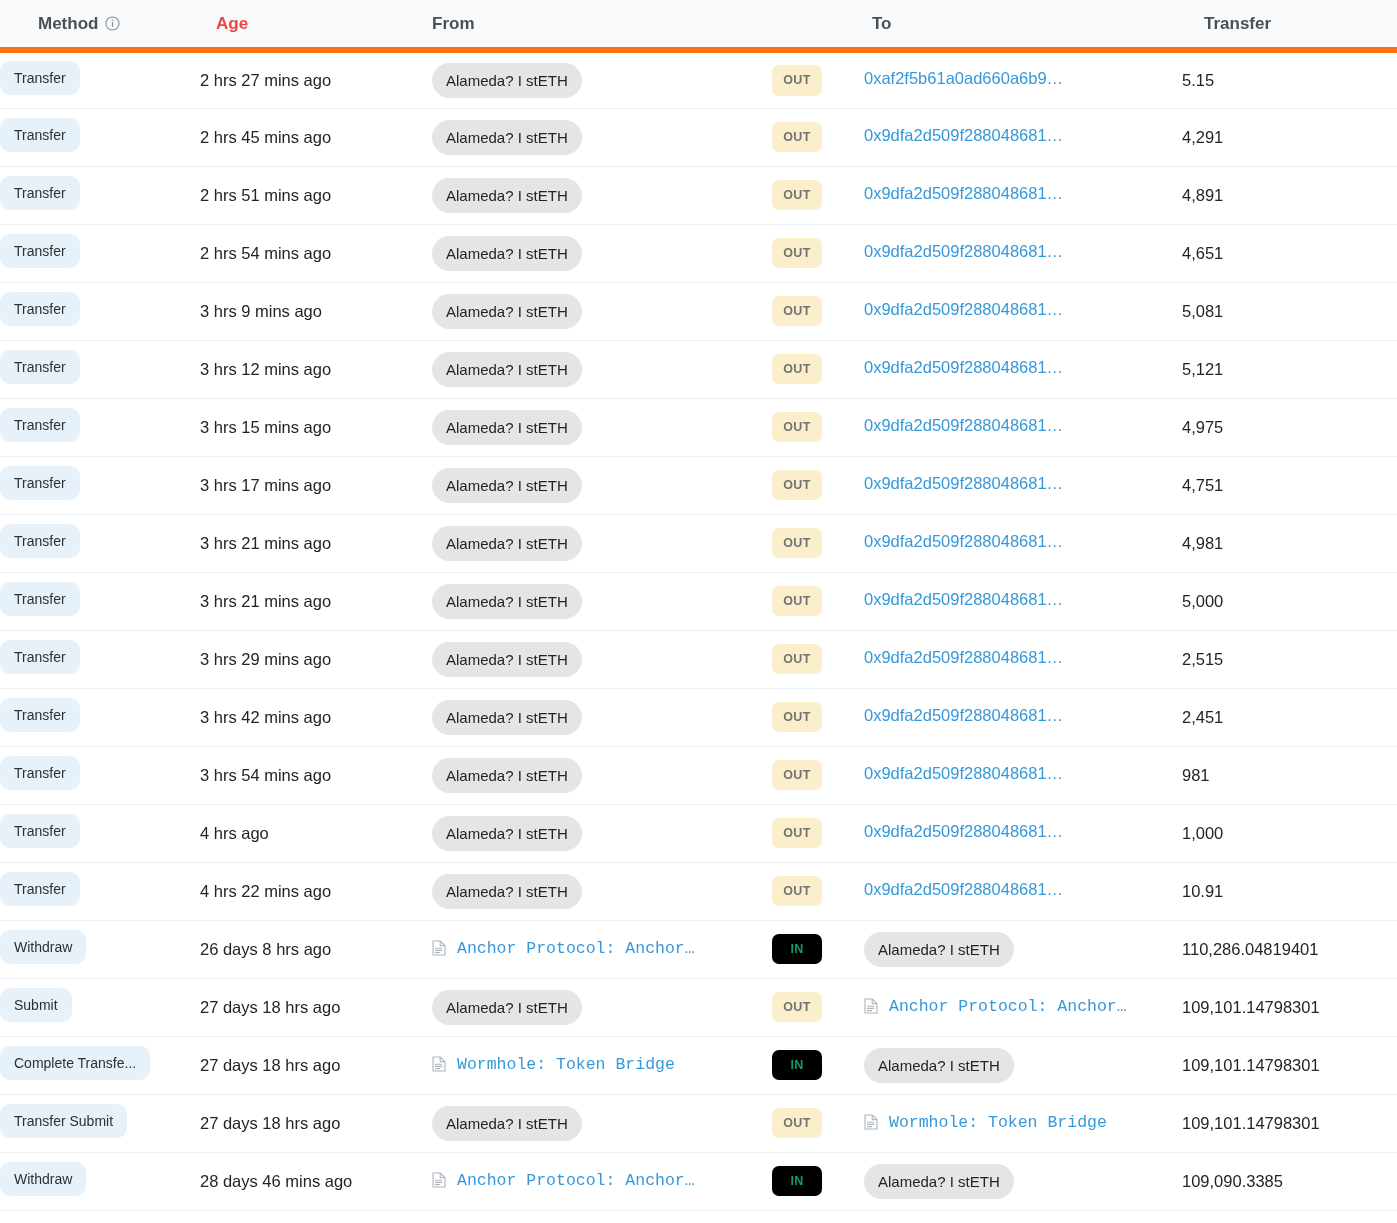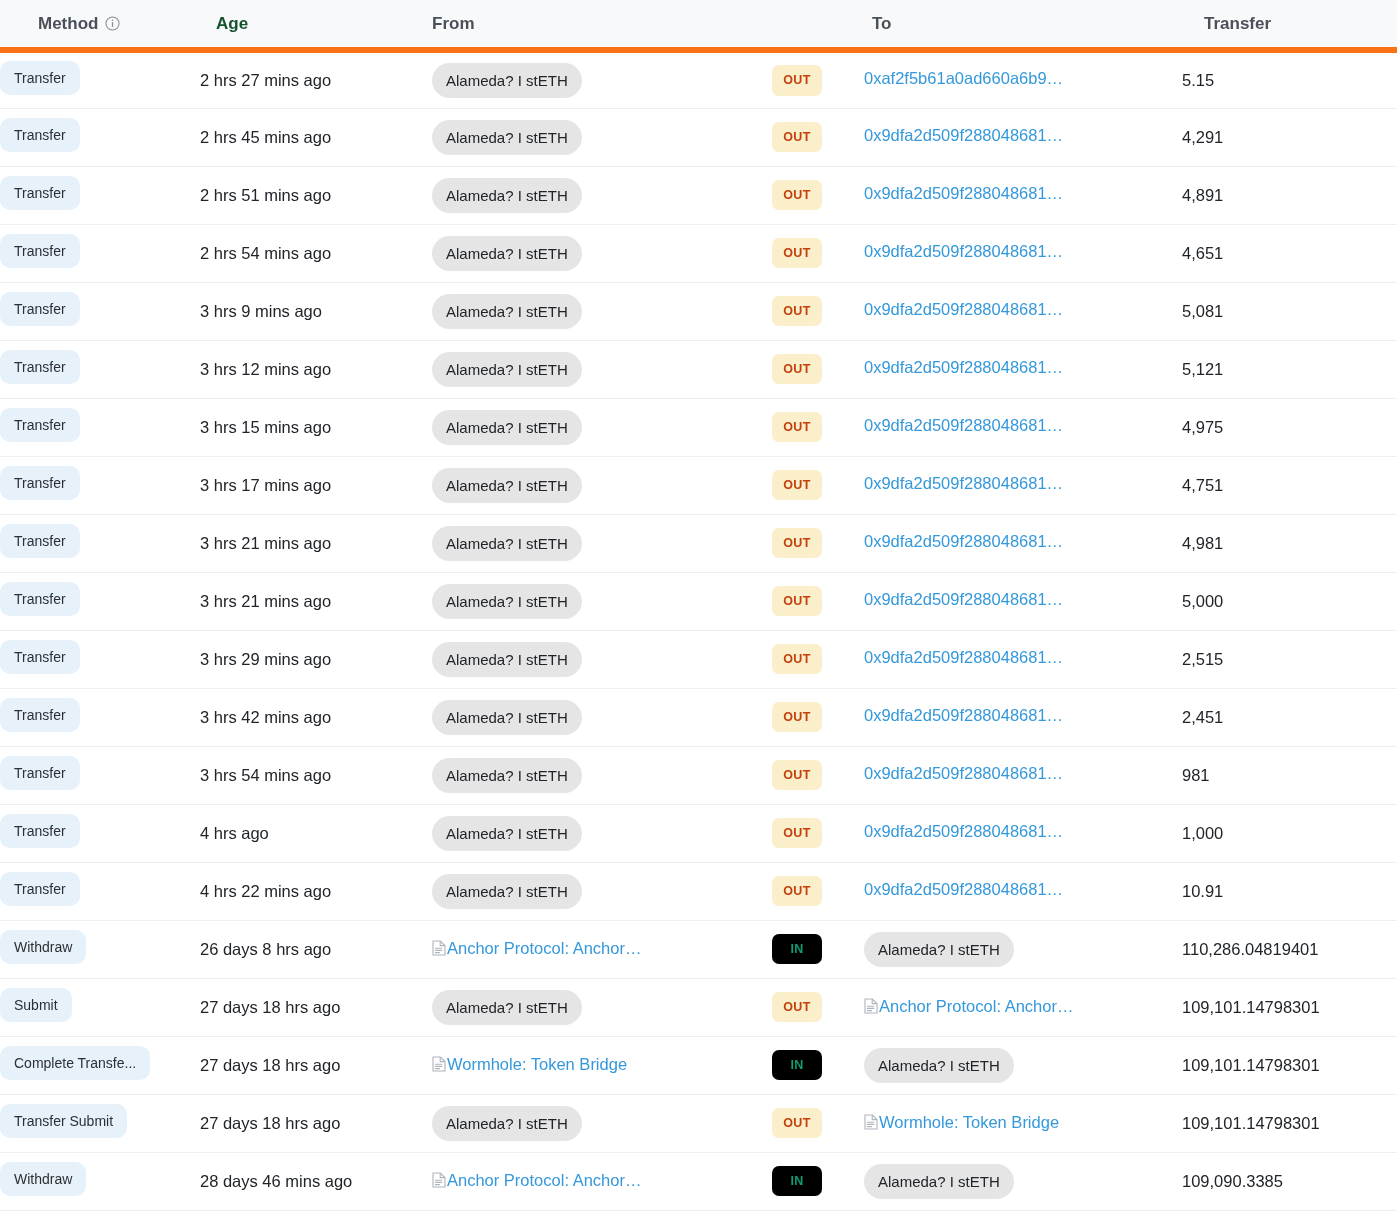--- a/index.html
+++ b/index.html
@@ -49,21 +49,21 @@
   .col-to       { width: 318px; }
   .col-quantity { width: 215px; }
 
   th.col-method   .th-inner { padding-left: 38px; }
   th.col-age      .th-inner { padding-left: 16px; }
   th.col-from     .th-inner { padding-left: 0px;  }
   th.col-dir      .th-inner { padding-left: 0px;  }
   th.col-to       .th-inner { padding-left: 8px;  }
   th.col-quantity .th-inner { padding-left: 22px; }
 
-  .age-header { color: #14532d; }
+  .age-header { color: #ef4444; }
 
   .info-icon {
     display: inline-flex;
     width: 15px;
     height: 15px;
     flex: 0 0 15px;
   }
   .info-icon svg { display: block; }
 
   
@@ -112,26 +112,27 @@
     line-height: 1;
     padding: 10px 14px;
     border-radius: 18px;
     white-space: nowrap;
   }
 
   
   .contract-link {
     display: inline-flex;
     align-items: center;
-    gap: 0;
+    gap: 10px;
     color: #3498db;
     font-size: 16.5px;
     text-decoration: none;
     max-width: 100%;
     overflow: hidden;
+    font-family: Liberation Mono, monospace;
   }
   .contract-link .label {
     overflow: hidden;
     text-overflow: ellipsis;
     white-space: nowrap;
   }
   .doc-icon {
     display: inline-flex;
     flex: 0 0 15px;
     width: 15px;
@@ -158,21 +159,21 @@
     font-weight: bold;
     line-height: 1;
     letter-spacing: 0.3px;
     padding: 9px 11px;
     border-radius: 7px;
     min-width: 28px;
     text-align: center;
   }
   .dir-out {
     background: #fbeeca;
-    color: #c2410c;
+    color: #737373;
   }
   .dir-in {
     background: #000000;
     color: #0f9d73;
   }
 
   .qty { font-size: 16.5px; color: #212529; }
 </style>
 </head>
 <body>

